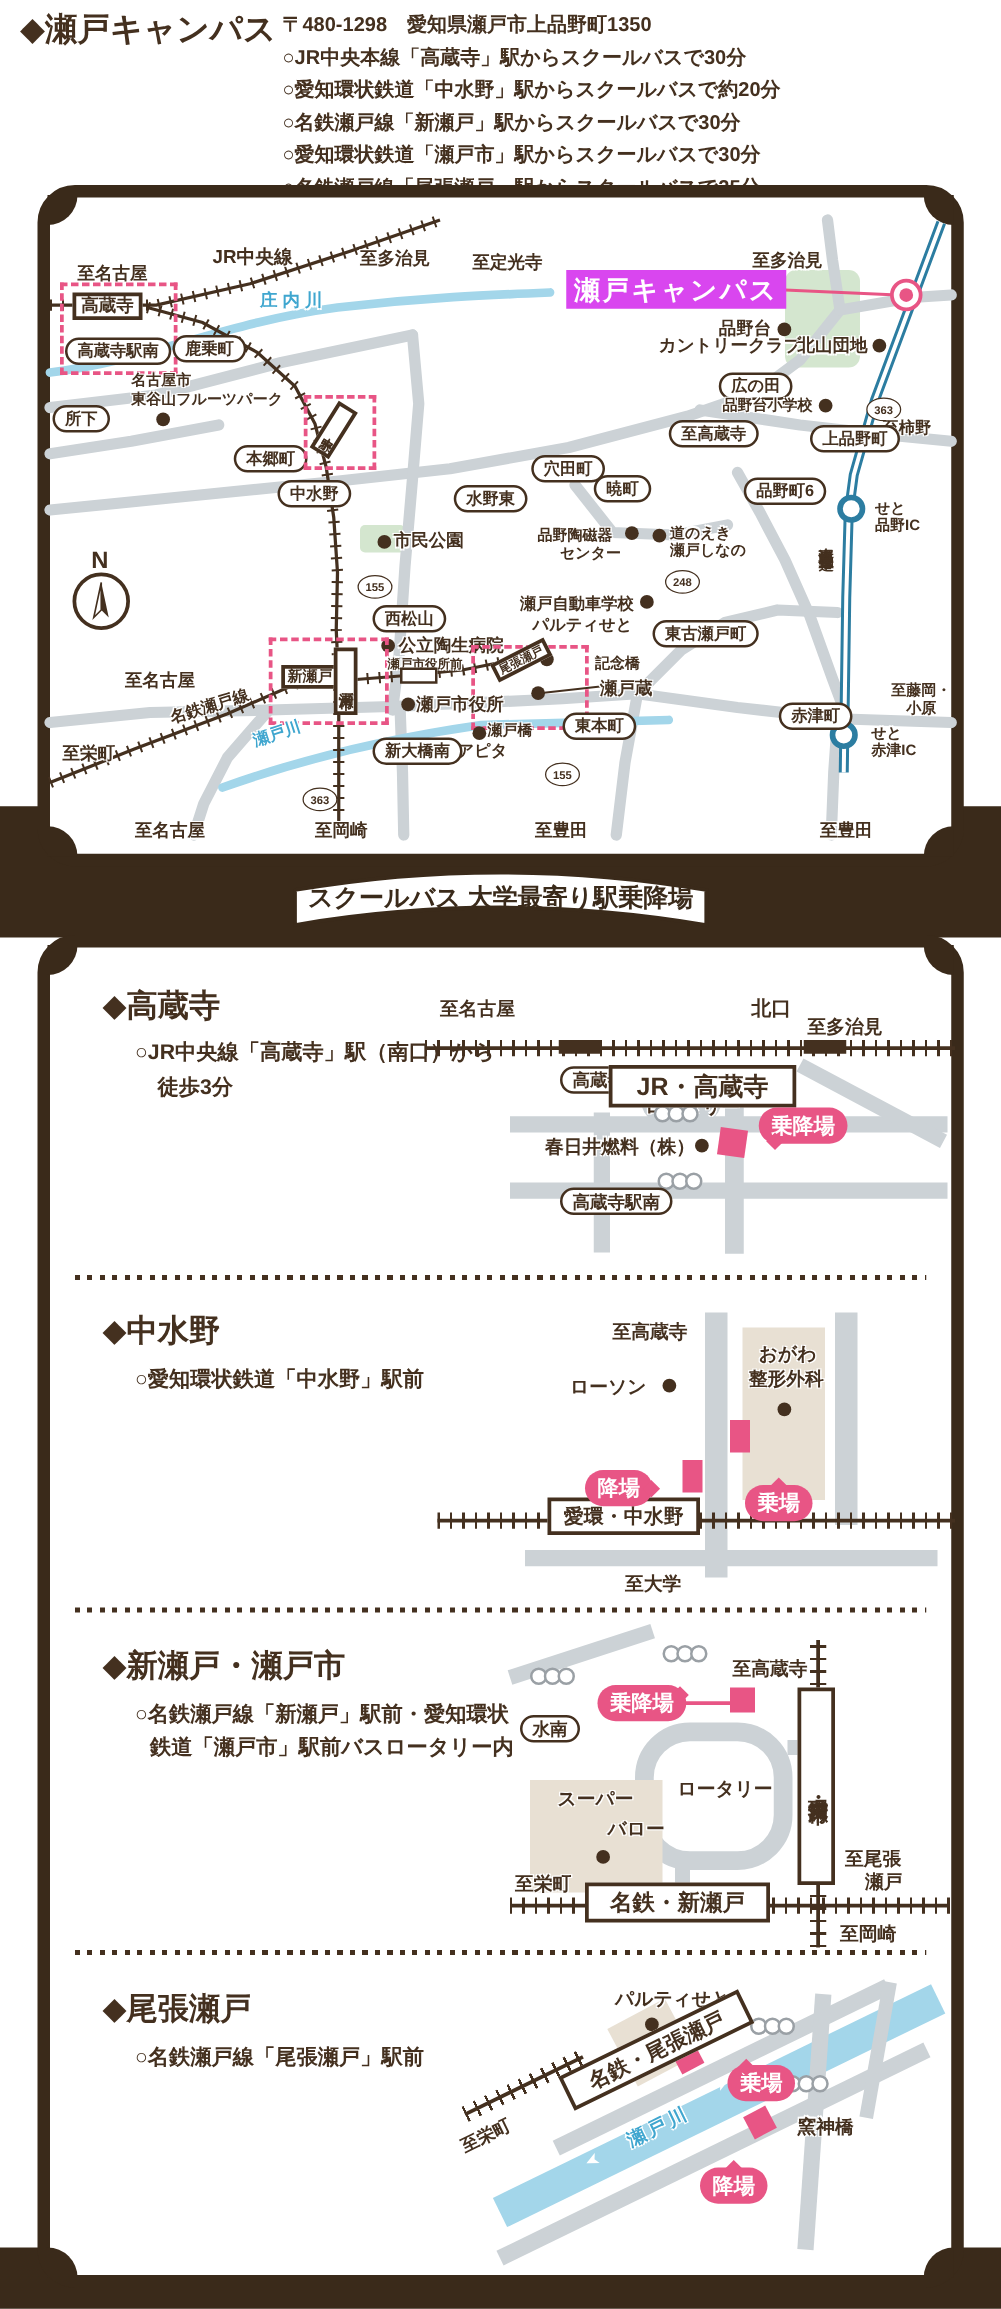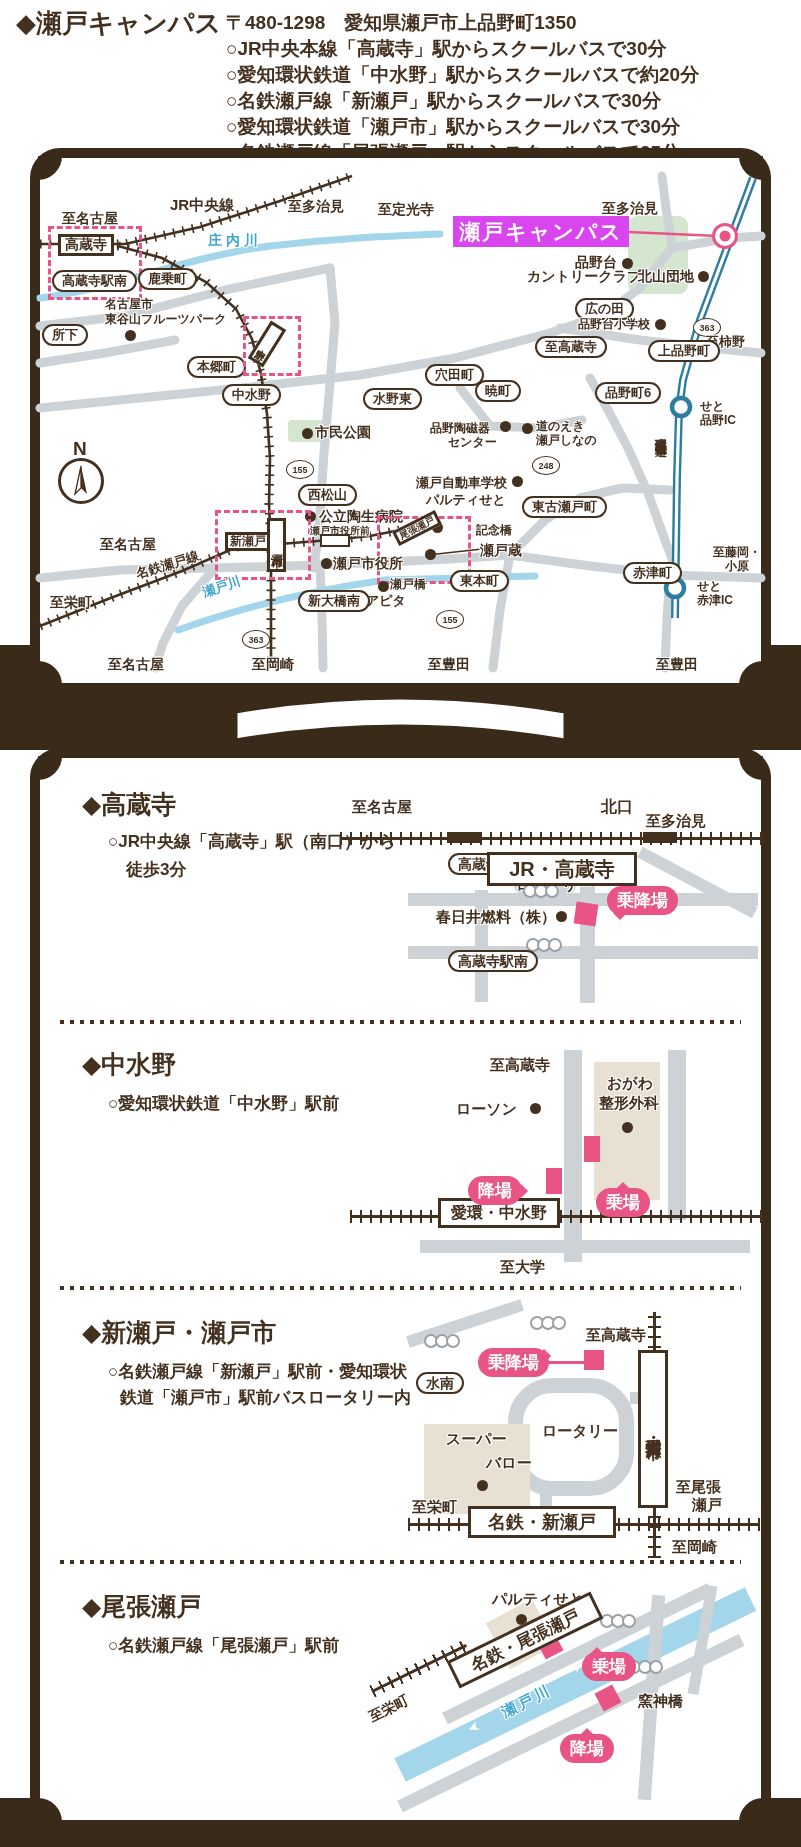--- a/index.html
+++ b/index.html
@@ -8,21 +8,21 @@
     font-family:"Liberation Sans","DejaVu Sans",sans-serif;color:#44301f;overflow:hidden;
   }
   .abs{position:absolute;}
   .band{position:absolute;left:0;width:801px;background:#3a2a1a;}
   .panel{position:absolute;background:#fff;border:10px solid #3a2a1a;border-radius:30px;box-sizing:border-box;}
   .cnr{position:absolute;width:24px;height:24px;background:#3a2a1a;}
   .cnr.tl{left:-2px;top:-2px;border-radius:0 0 100% 0;}
   .cnr.tr{right:-2px;top:-2px;border-radius:0 0 0 100%;}
   .cnr.bl{left:-2px;bottom:-2px;border-radius:0 100% 0 0;}
   .cnr.br{right:-2px;bottom:-2px;border-radius:100% 0 0 0;}
-  .hline{position:absolute;font-weight:700;font-size:19px;white-space:nowrap;color:#44301f;}
+  .hline{position:absolute;font-weight:700;font-size:16px;white-space:nowrap;color:#44301f;}
   .lbl{position:absolute;font-weight:700;font-size:14px;white-space:nowrap;color:#44301f;
        text-shadow:1px 1px 0 #fff,-1px -1px 0 #fff,1px -1px 0 #fff,-1px 1px 0 #fff;}
   .sm{font-size:12px;} .xs{font-size:10px;}
   .blue{color:#3fa6cf;}
   .pill{position:absolute;border:2px solid #44301f;border-radius:999px;background:#fff;
         font-size:13px;font-weight:700;color:#44301f;padding:1px 8px;white-space:nowrap;line-height:16px;}
   .stbox{position:absolute;background:#fff;border:3px solid #44301f;color:#44301f;font-weight:800;
          display:flex;align-items:center;justify-content:center;white-space:nowrap;box-sizing:border-box;}
   .vtext{writing-mode:vertical-rl;text-orientation:upright;letter-spacing:1px;}
   .dot{position:absolute;width:11px;height:11px;background:#44301f;border-radius:50%;}
@@ -235,20 +235,21 @@
 <div class="badge" style="left:242px;top:630px;">363</div>
 <div class="lbl" style="left:252px;top:656px;">至岡崎</div>
 <div class="badge" style="left:436px;top:610px;">155</div>
 <div class="lbl" style="left:428px;top:656px;">至豊田</div>
 <div class="lbl" style="left:656px;top:656px;">至豊田</div>
 
 <div class="abs z6" style="left:228px;top:696px;width:345px;height:52px;">
   <svg width="345" height="52" viewBox="0 0 345 52">
     <path d="M8,16 Q172,-12 337,16 L337,44 Q172,16 8,44 Z" fill="#fff" stroke="#3a2a1a" stroke-width="3"></path>
   </svg>
+  <div style="position:absolute;left:0;top:9px;width:100%;text-align:center;font-size:20px;font-weight:800;color:#3a2a1a;">スクールバス 大学最寄り駅乗降場</div>
 </div>
 
 <div class="heading" style="left:82px;top:788px;">◆高蔵寺</div>
 <div class="desc" style="left:108px;top:830px;">○JR中央線「高蔵寺」駅（南口）から</div>
 <div class="desc" style="left:126px;top:858px;">徒歩3分</div>
 
 <div class="road" style="left:513px;top:858px;width:64px;height:46px;border-radius:50%;"></div>
 <div class="road" style="left:580px;top:868px;width:15px;height:135px;"></div>
 <div class="road" style="left:475px;top:890px;width:13px;height:112px;"></div>
 <div class="road" style="left:408px;top:893px;width:350px;height:13px;"></div>

